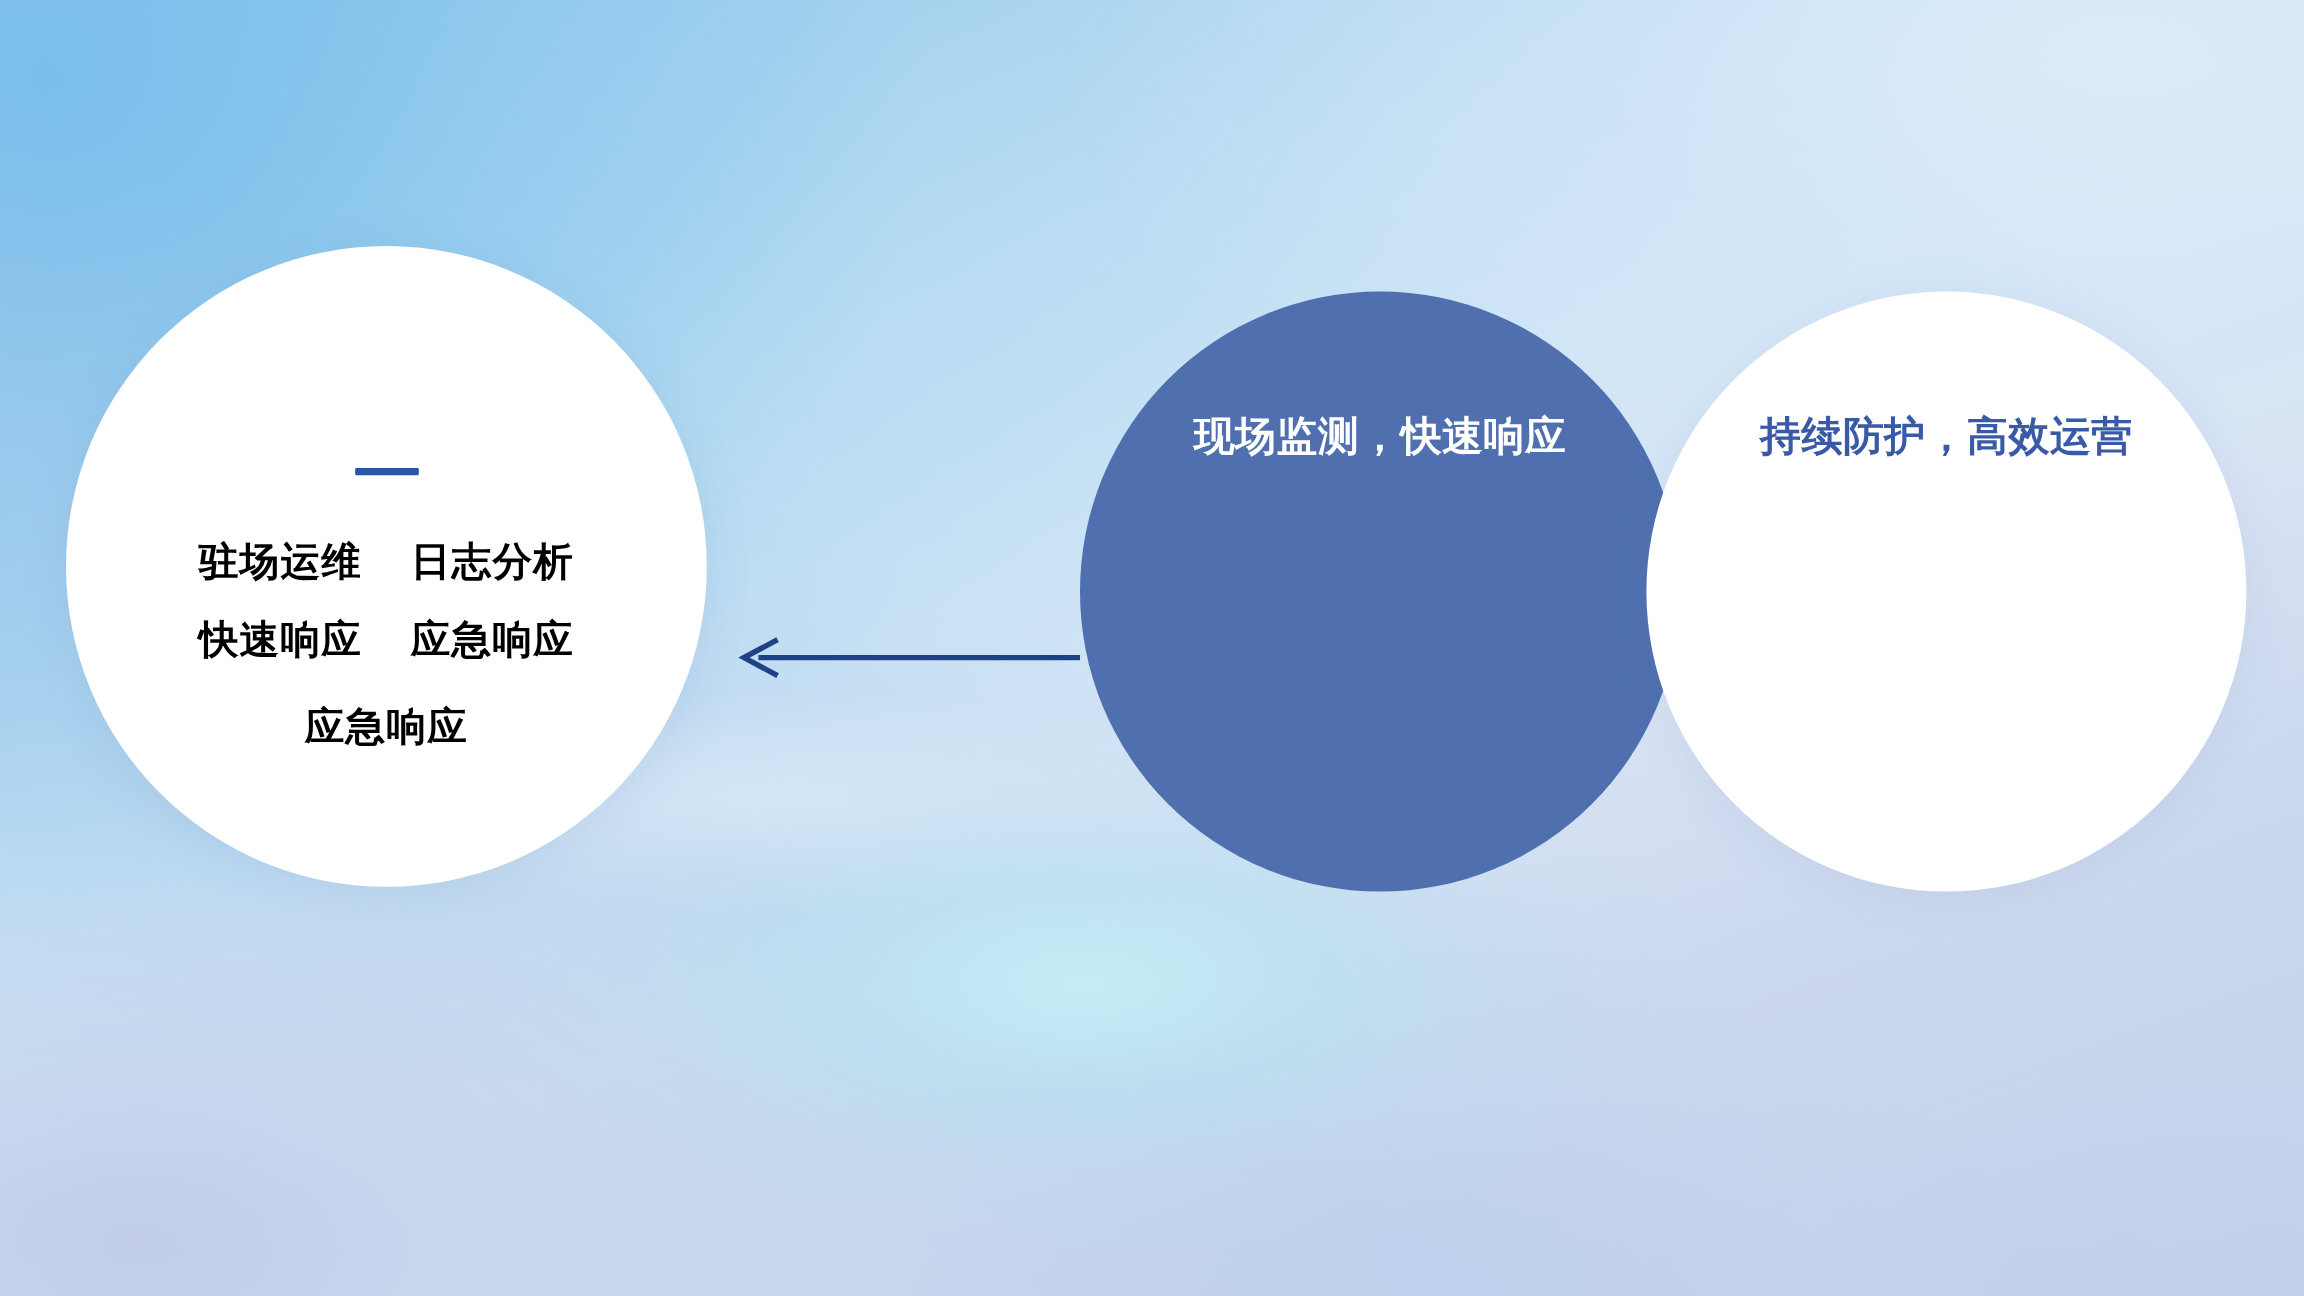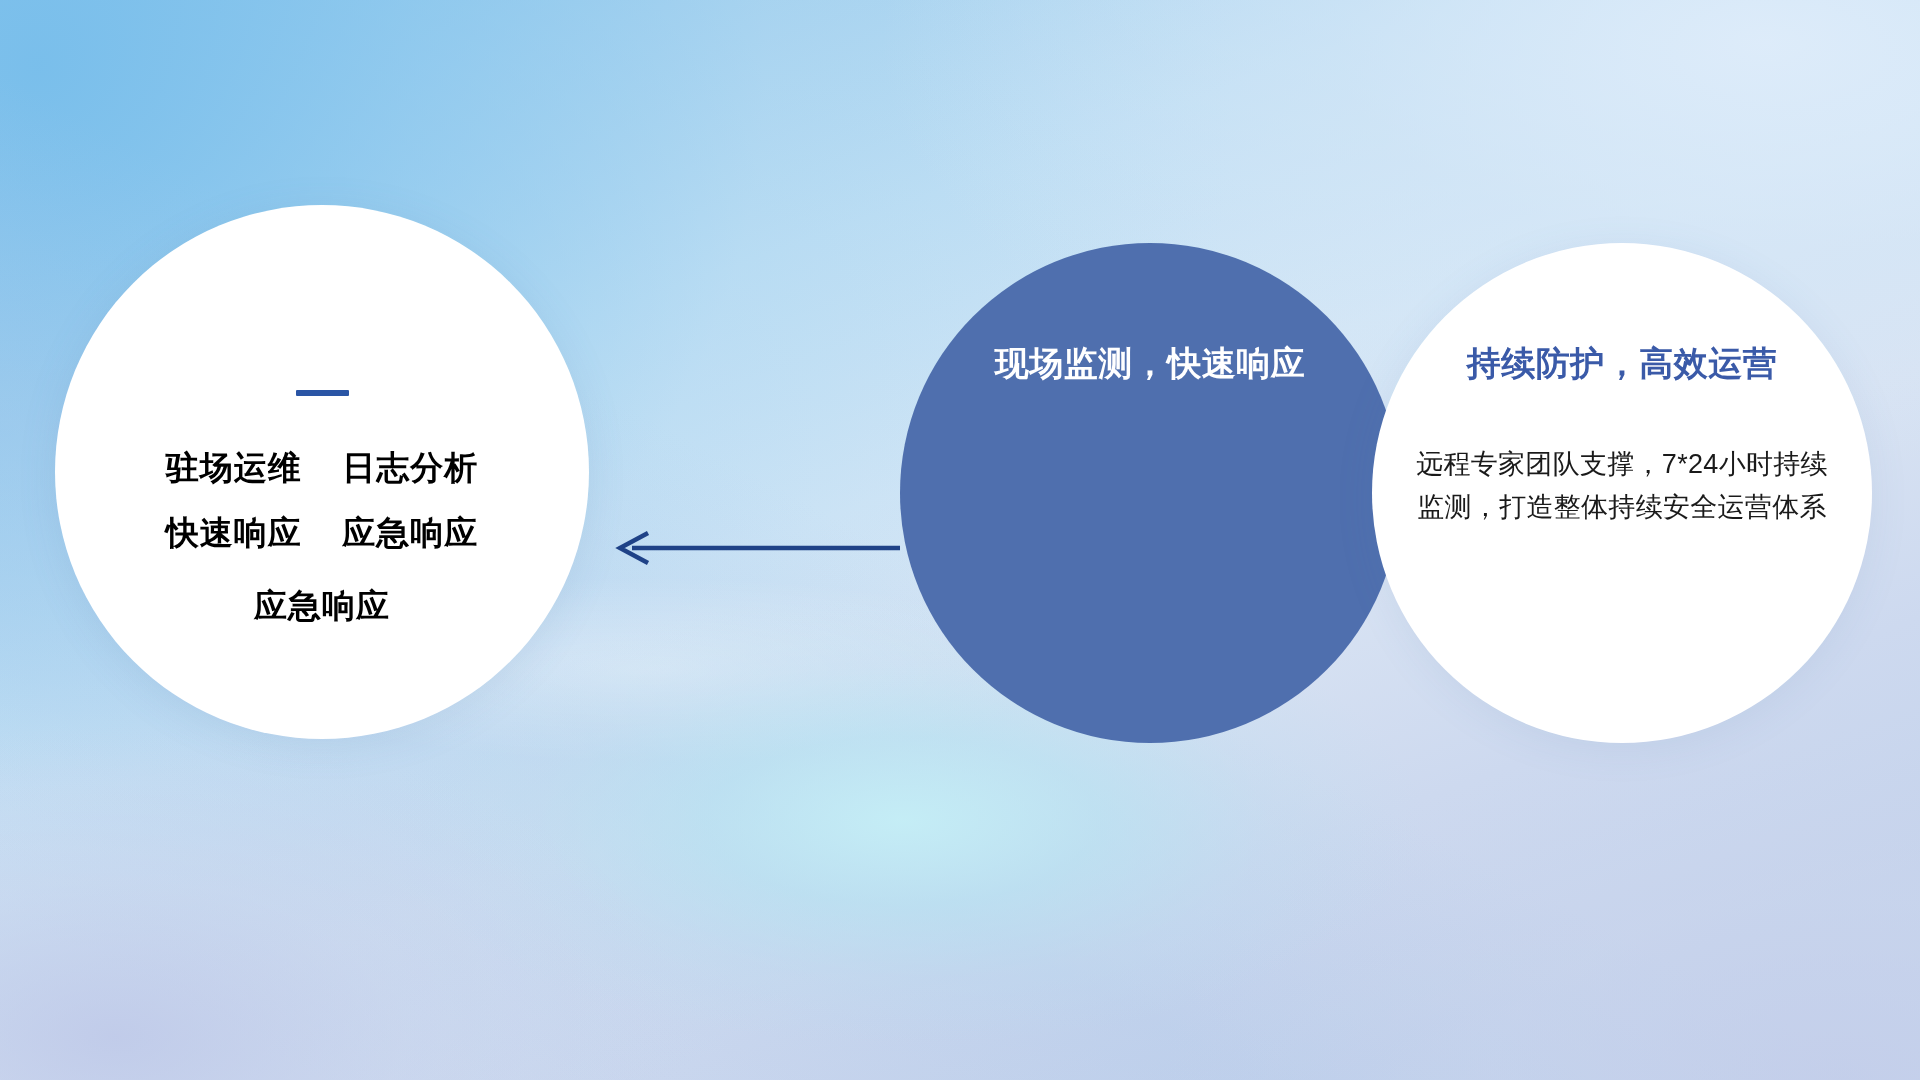--- a/index.html
+++ b/index.html
@@ -164,20 +164,21 @@
 
   
   .right-content {
     position:absolute;
     left:1372px; top:243px;
     width:500px; height:500px;
     z-index:8;
     display:flex;
     flex-direction:column;
     align-items:center;
+    gap:24px;
   }
   .right-title {
     margin-top:98px;
     font-size:34px;
     font-weight:bold;
     color:#3a5aa8;
     letter-spacing:0.5px;
     white-space:nowrap;
     text-align:center;
   }
@@ -233,16 +234,15 @@
       <polyline points="48,13 20,28 48,43" fill="none" stroke="#1f4287" stroke-width="4.5" stroke-linejoin="miter" stroke-linecap="butt"></polyline>
     </svg>
   </div>
 
   <div class="mid-content">
     <div class="mid-title">现场监测，快速响应</div>
   </div>
 
   <div class="right-content">
     <div class="right-title">持续防护，高效运营</div>
-    <div class="right-body">远程专家团队支撑，7*24小时持续监测，打造整体持续安全运营体系</div>
   </div>
 
 </div>
 
 </body></html>

